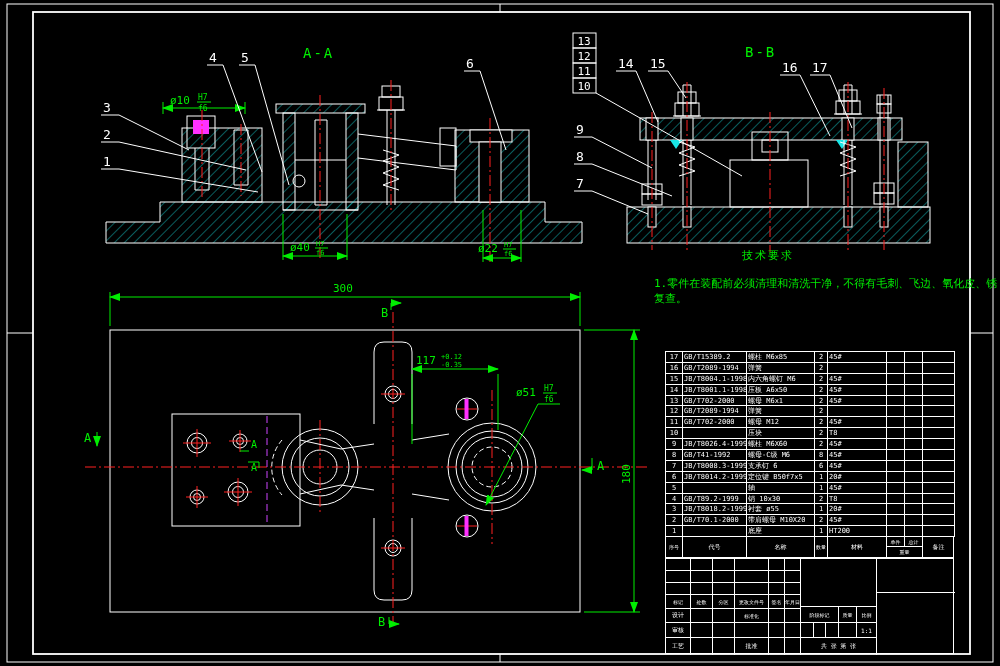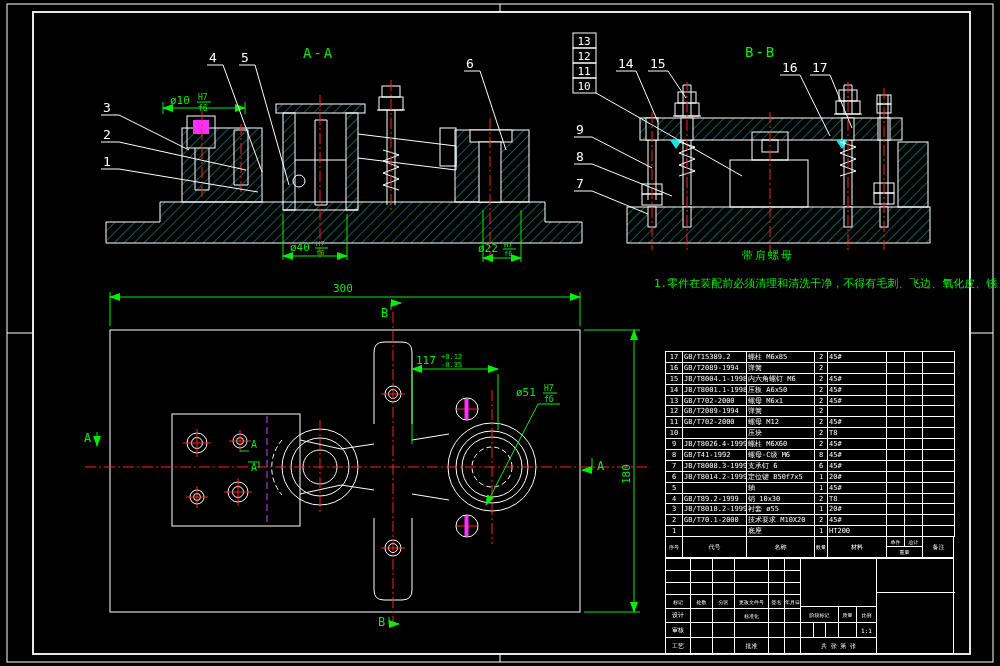--- a/index.html
+++ b/index.html
@@ -326,24 +326,25 @@
     <g>
       <text class="gt" font-size="11" x="516" y="396">ø51</text>
       <text class="gt" font-size="8" x="544" y="391">H7</text>
       <path class="g" d="M543,393 h14"></path>
       <text class="gt" font-size="8" x="544" y="402">f6</text>
       <path class="g" d="M560,404 h-22 L486,505" marker-end="url(#ag)"></path>
     </g>
   </g>
 </svg>
 
-<div id="notes-title">带肩螺母</div>
+<div id="notes-title">技术要求</div>
 <div id="notes">
 
 <div class="nline">1.零件在装配前必须清理和清洗干净，不得有毛刺、飞边、氧化皮、锈</div>
+    <div class="nline">复查。</div>
   </div>
 
 <div id="bom">
   <table>
     <colgroup>
       <col style="width:17px">
         <col style="width:64px">
         <col style="width:68px">
         <col style="width:13px">
       <col style="width:59px">
@@ -499,21 +500,21 @@
         <td>衬套 ø55</td>
         <td class="c">1</td>
         <td>20#</td>
         <td></td>
         <td></td>
         <td></td>
       </tr>
         <tr>
         <td class="c">2</td>
         <td>GB/T70.1-2000</td>
-        <td>技术要求 M10X20</td>
+        <td>带肩螺母 M10X20</td>
         <td class="c">2</td>
         <td>45#</td>
         <td></td>
         <td></td>
         <td></td>
       </tr>
         <tr>
         <td class="c">1</td>
         <td></td>
         <td>底座</td>

